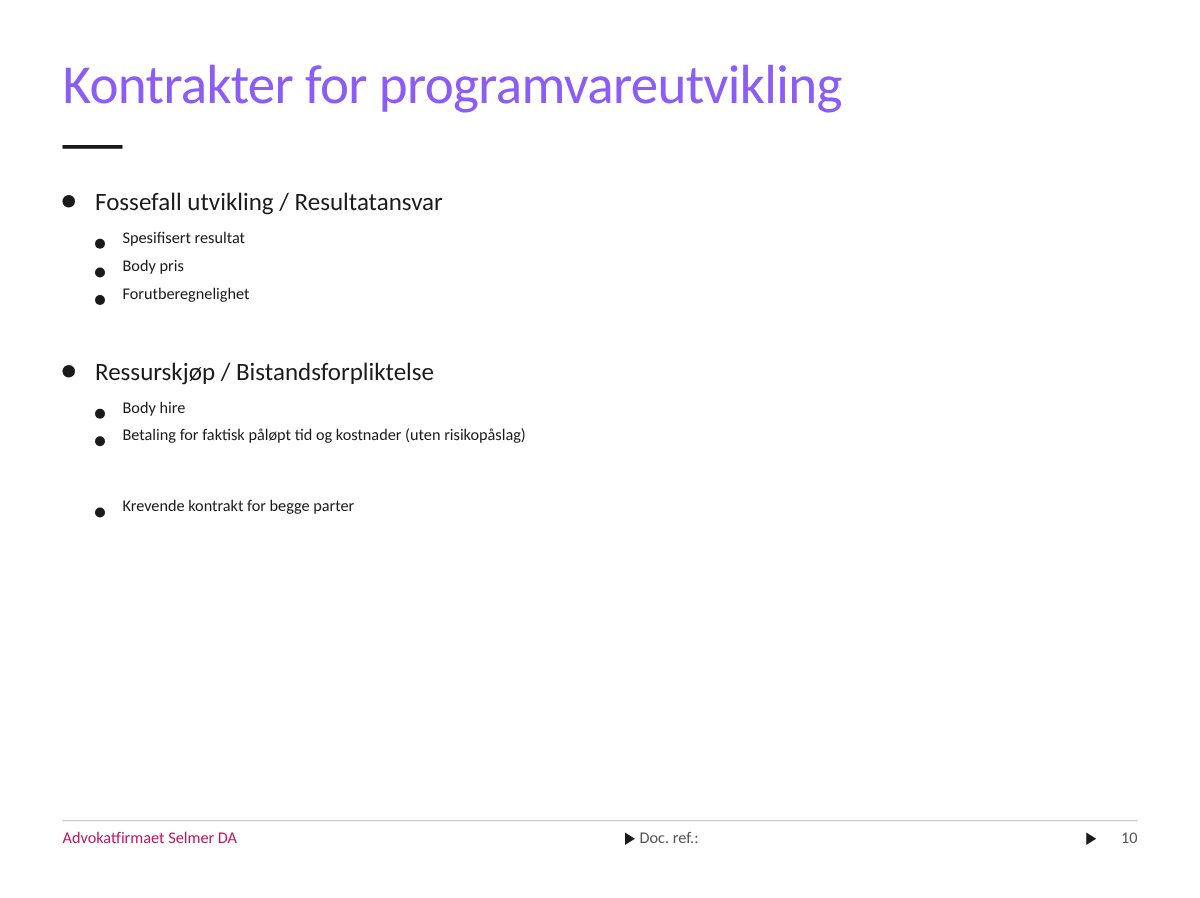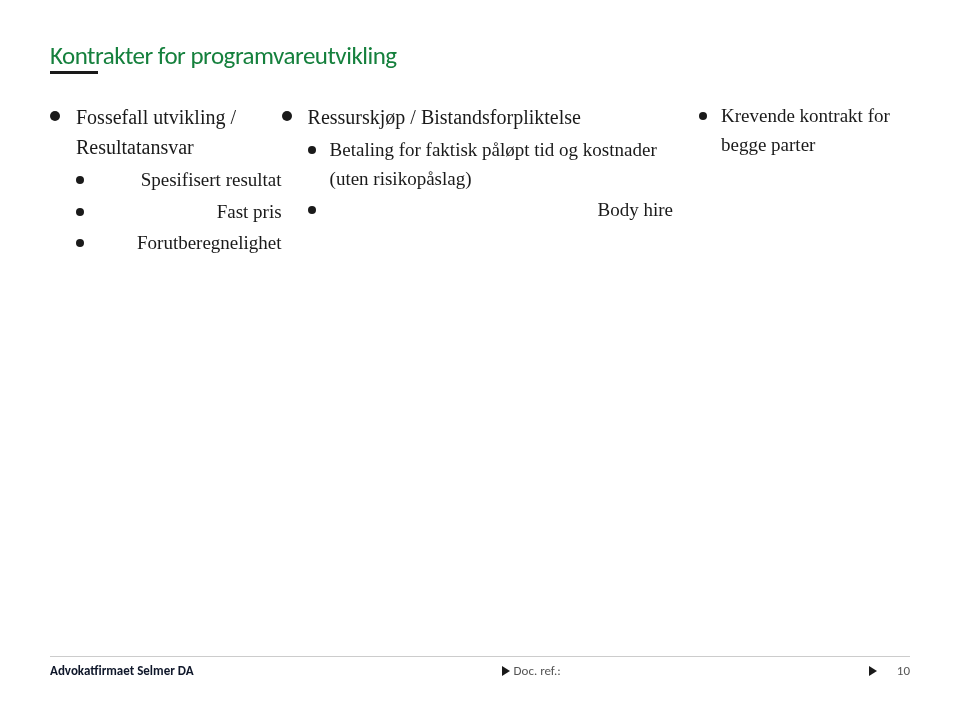--- a/index.html
+++ b/index.html
@@ -20,40 +20,39 @@
     .slide {
       width: 960px;
       height: 718px;
       position: relative;
       padding: 40px 50px 40px 50px;
       display: flex;
       flex-direction: column;
     }
 
     .title {
-      font-size: 25px;
+      font-size: 44px;
       font-weight: 400;
-      color: #15803d;
-      margin-bottom: 0;
+      color: #8b5cf6;
+      margin-bottom: 22px;
       letter-spacing: -0.5px;
     }
 
     .title-underline {
       width: 48px;
       height: 3px;
       background: #1a1a1a;
       margin-bottom: 28px;
     }
 
     .content {
       flex: 1;
       display: flex;
-      flex-direction: row;
+      flex-direction: column;
       gap: 0px;
-      font-family: Liberation Serif, serif;
     }
 
     .section {
       margin-bottom: 16px;
     }
 
     .bullet-item {
       display: flex;
       align-items: flex-start;
       margin-bottom: 4px;
@@ -78,43 +77,42 @@
       background: #1a1a1a;
       flex-shrink: 0;
       margin-top: 10px;
       margin-right: 14px;
     }
 
     .sub-bullet {
       display: flex;
       align-items: flex-start;
       margin-bottom: 3px;
-      font-size: 19px;
+      font-size: 13px;
       line-height: 1.5;
       padding-left: 26px;
-      justify-content: space-between;
     }
 
     .section-gap {
       height: 18px;
     }
 
     .footer {
       display: flex;
       justify-content: space-between;
       align-items: center;
       border-top: 1px solid #cccccc;
       padding-top: 6px;
       font-size: 13px;
       color: #555555;
     }
 
     .footer-left {
-      font-weight: 700;
-      color: #0f172a;
+      font-weight: 400;
+      color: #be185d;
     }
 
     .footer-center {
       display: flex;
       align-items: center;
       gap: 4px;
       text-align: right;
     }
 
     .footer-right {
@@ -145,42 +143,42 @@
       <div class="bullet-item">
         <div class="bullet-dot"></div>
         <span>Fossefall utvikling / Resultatansvar</span>
       </div>
       <div class="sub-bullet">
         <div class="bullet-dot-small"></div>
         <span>Spesifisert resultat</span>
       </div>
       <div class="sub-bullet">
         <div class="bullet-dot-small"></div>
-        <span>Fast pris</span>
+        <span>Body pris</span>
       </div>
       <div class="sub-bullet">
         <div class="bullet-dot-small"></div>
         <span>Forutberegnelighet</span>
       </div>
     </div>
 
     <div class="section-gap"></div>
 
     <div class="section">
       <div class="bullet-item">
         <div class="bullet-dot"></div>
         <span>Ressurskjøp / Bistandsforpliktelse</span>
       </div>
       <div class="sub-bullet">
         <div class="bullet-dot-small"></div>
+        <span>Body hire</span>
+      </div>
+      <div class="sub-bullet">
+        <div class="bullet-dot-small"></div>
         <span>Betaling for faktisk påløpt tid og kostnader (uten risikopåslag)</span>
-      </div>
-      <div class="sub-bullet">
-        <div class="bullet-dot-small"></div>
-        <span>Body hire</span>
       </div>
     </div>
 
     <div class="section-gap"></div>
 
     <div class="section">
       <div class="sub-bullet">
         <div class="bullet-dot-small"></div>
         <span>Krevende kontrakt for begge parter</span>
       </div>

